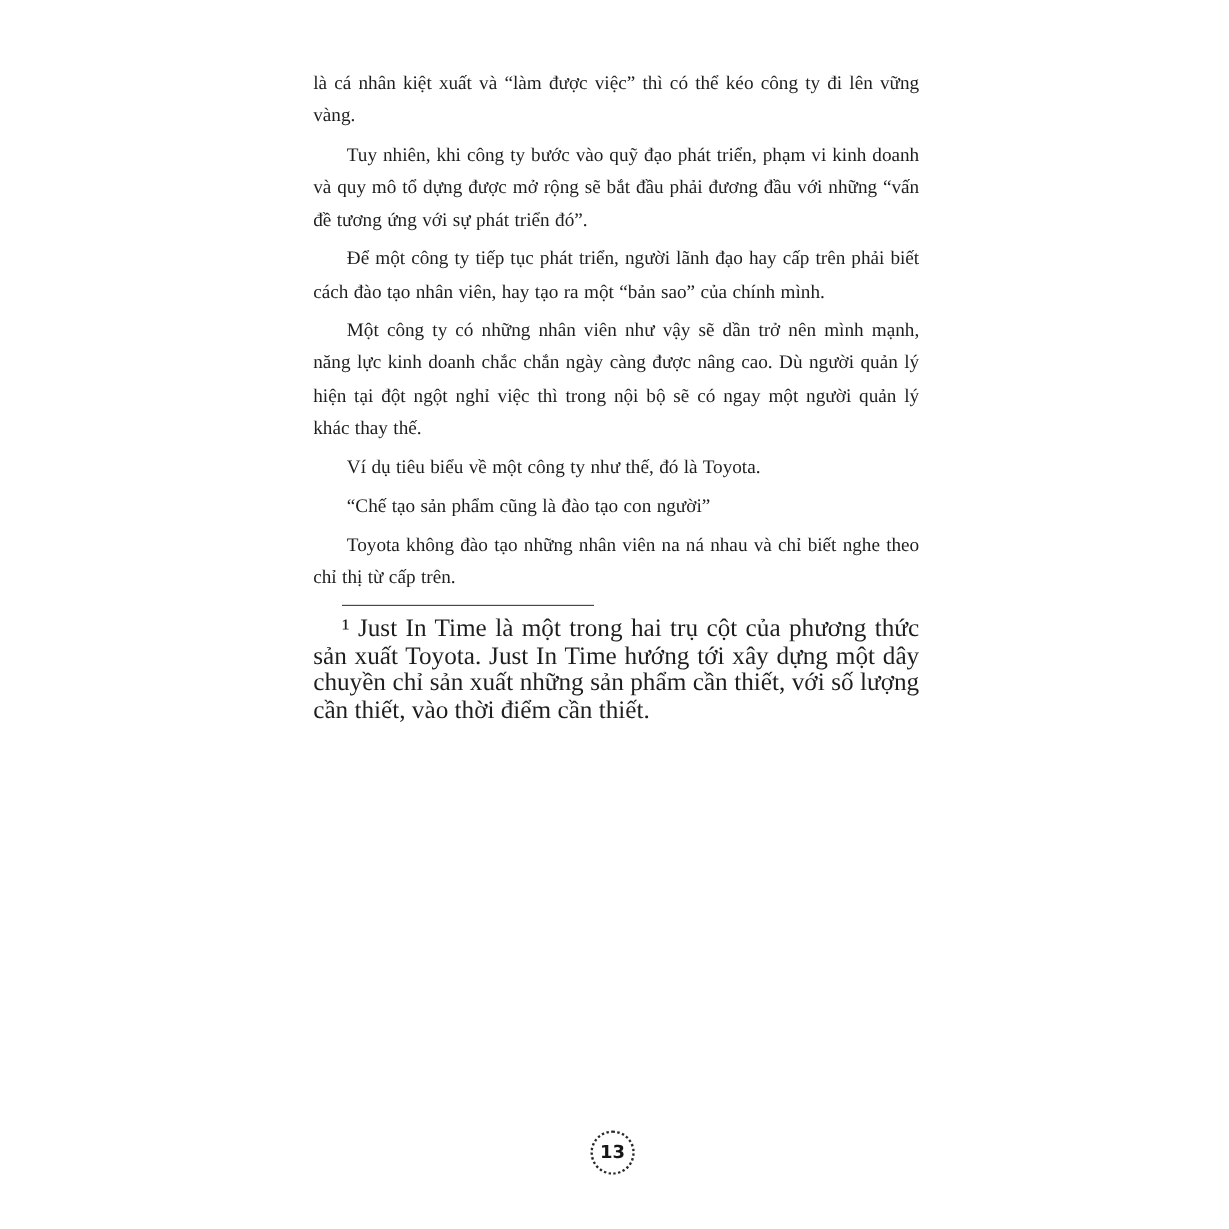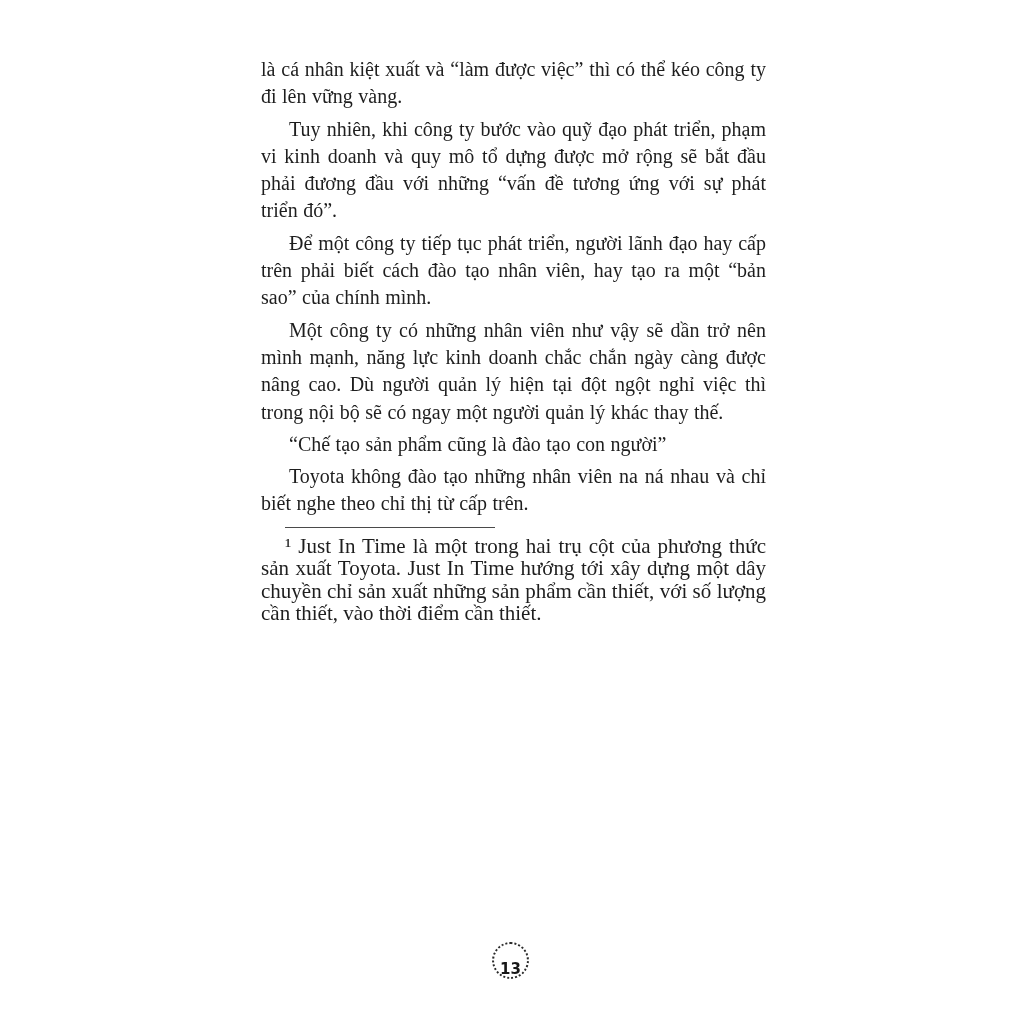--- a/index.html
+++ b/index.html
@@ -20,21 +20,21 @@
     overflow: hidden;
   }
   .text-column {
     position: absolute;
     left: 261px;
     top: 56px;
     width: 505px;
   }
   .para {
     margin: 0 0 5px 0;
-    font-size: 20px;
+    font-size: 16px;
     line-height: 27.3px;
     text-align: justify;
     text-indent: 28px;
     word-spacing: 0.5px;
   }
   .para.no-indent { text-indent: 0; }
   .para.bold { font-weight: 400; }
   .footnote-rule {
     width: 210px;
     height: 0;
@@ -51,40 +51,41 @@
   }
   .page-number-badge {
     position: absolute;
     left: 492px;
     top: 942px;
     width: 37px;
     height: 37px;
     border: 2px dotted #2a2a2a;
     border-radius: 50%;
     display: flex;
-    align-items: flex-end;
+    align-items: center;
     justify-content: center;
   }
   .page-number-badge span {
     font-family: "DejaVu Sans", "Liberation Sans", sans-serif;
     font-weight: 700;
     font-size: 15px;
     color: #161616;
     line-height: 1;
   }
 </style>
 </head>
 <body>
 
 <div class="page">
   <div class="text-column">
     <p class="para no-indent">là cá nhân kiệt xuất và “làm được việc” thì có thể kéo công ty đi lên vững vàng.</p>
     <p class="para">Tuy nhiên, khi công ty bước vào quỹ đạo phát triển, phạm vi kinh doanh và quy mô tổ dựng được mở rộng sẽ bắt đầu phải đương đầu với những “vấn đề tương ứng với sự phát triển đó”.</p>
     <p class="para bold">Để một công ty tiếp tục phát triển, người lãnh đạo hay cấp trên phải biết cách đào tạo nhân viên, hay tạo ra một “bản sao” của chính mình.</p>
     <p class="para">Một công ty có những nhân viên như vậy sẽ dần trở nên mình mạnh, năng lực kinh doanh chắc chắn ngày càng được nâng cao. Dù người quản lý hiện tại đột ngột nghỉ việc thì trong nội bộ sẽ có ngay một người quản lý khác thay thế.</p>
+    <p class="para">Ví dụ tiêu biểu về một công ty như thế, đó là Toyota.</p>
     <p class="para bold">“Chế tạo sản phẩm cũng là đào tạo con người”</p>
     <p class="para">Toyota không đào tạo những nhân viên na ná nhau và chỉ biết nghe theo chỉ thị từ cấp trên.</p>
     <div class="footnote-rule"></div>
     <p class="footnote">¹  Just In Time là một trong hai trụ cột của phương thức sản xuất Toyota. Just In Time hướng tới xây dựng một dây chuyền chỉ sản xuất những sản phẩm cần thiết, với số lượng cần thiết, vào thời điểm cần thiết.</p>
   </div>
   <div class="page-number-badge">
     <span>13</span>
   </div>
 </div>
 

